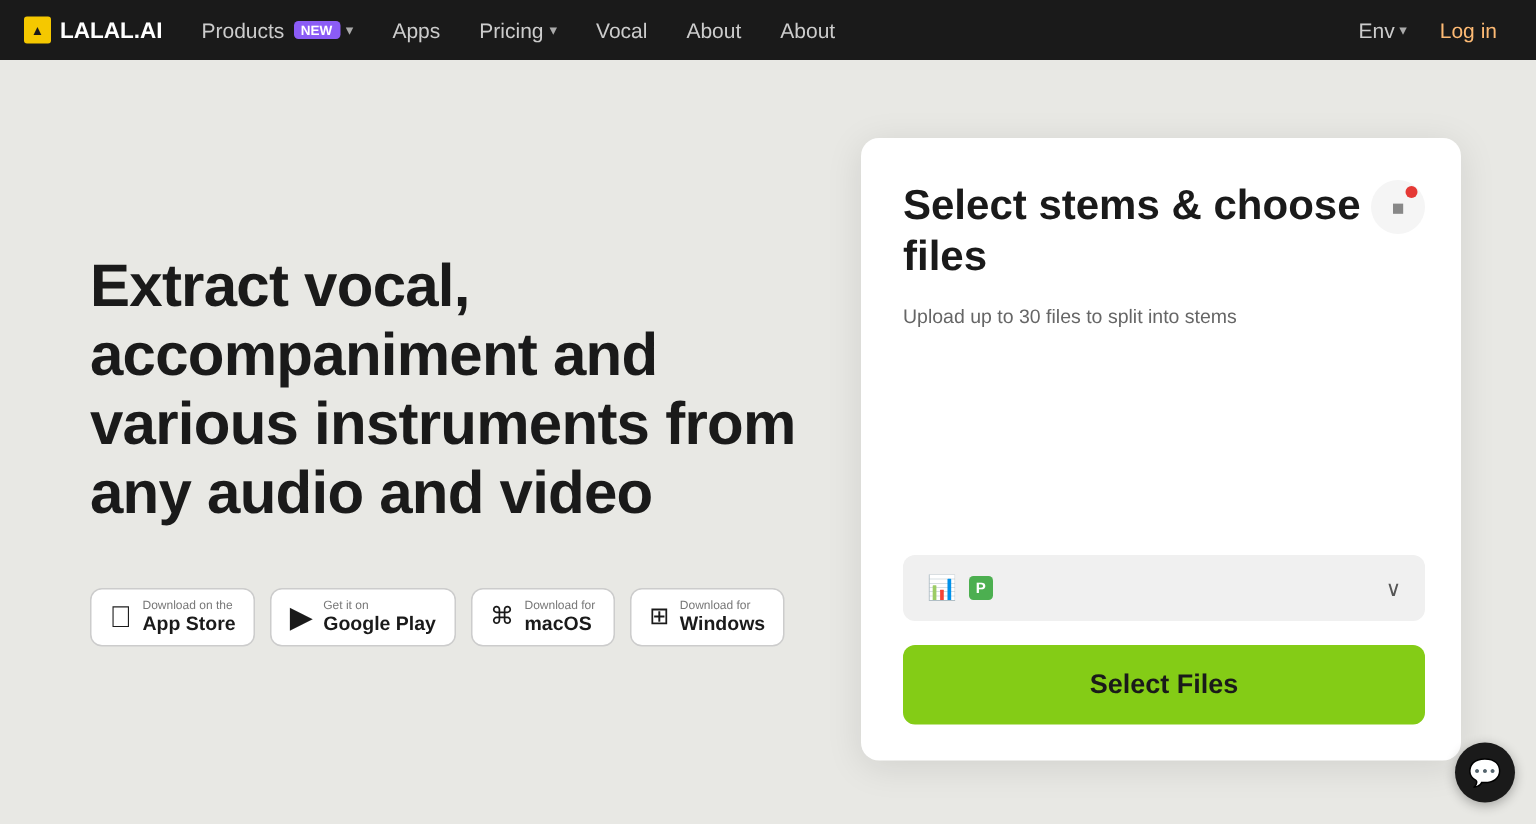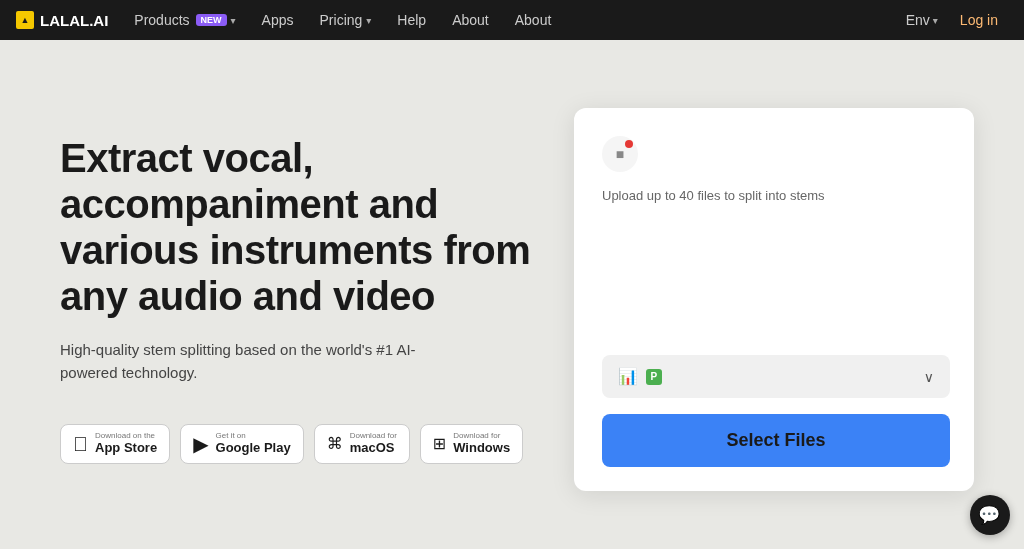--- a/index.html
+++ b/index.html
@@ -189,21 +189,21 @@
       background: #4caf50;
       border-radius: 3px;
       width: 16px; height: 16px;
       display: flex; align-items: center; justify-content: center;
       font-size: 10px;
       color: #fff;
       font-weight: 700;
     }
     .stem-chevron { color: #555; font-size: 14px; }
     .select-files-btn {
-      background: #3b82f6;
+      background: #84cc16;
       color: #1a1a1a;
       font-size: 18px;
       font-weight: 700;
       border-radius: 8px;
       padding: 16px;
       text-align: center;
       cursor: pointer;
       border: none;
       width: 100%;
     }
@@ -238,21 +238,21 @@
     <span class="nav-chevron">▾</span>
   </div>
   <div class="nav-item">
     <span>Apps</span>
   </div>
   <div class="nav-item">
     <span>Pricing</span>
     <span class="nav-chevron">▾</span>
   </div>
   <div class="nav-item">
-    <span>Help</span>
+    <span>Vocal</span>
   </div>
   <div class="nav-item">
     <span>About</span>
   </div>
   <div class="nav-item">
     <span>About</span>
   </div>
 
   <div class="nav-spacer"></div>
 
@@ -261,21 +261,20 @@
       <span>Env</span>
       <span class="nav-chevron">▾</span>
     </div>
     <div class="nav-login">Log in</div>
   </div>
 </nav>
 
 <div class="main">
   <div class="left">
     <h1 class="hero-title">Extract vocal, accompaniment and various instruments from any audio and video</h1>
-    <p class="hero-subtitle">High-quality stem splitting based on the world's #1 AI-powered technology.</p>
 
     <div class="store-buttons">
       <div class="store-btn">
         <span class="store-icon"></span>
         <div>
           <span class="store-label-top">Download on the</span>
           <span class="store-label-main">App Store</span>
         </div>
       </div>
       <div class="store-btn">
@@ -298,26 +297,27 @@
           <span class="store-label-top">Download for</span>
           <span class="store-label-main">Windows</span>
         </div>
       </div>
     </div>
 
   </div>
 
   <div class="right-card">
     <div class="card-header">
+      <h2 class="card-title">Select stems &amp; choose files</h2>
       <div class="card-close-btn">
         <div class="card-close-dot"></div>
         <span class="card-close-icon" style="font-size:14px; color:#888;">■</span>
       </div>
     </div>
-    <p class="card-subtitle">Upload up to 40 files to split into stems</p>
+    <p class="card-subtitle">Upload up to 30 files to split into stems</p>
 
     <div class="card-drop-area"></div>
 
     <div class="stem-selector">
       <div class="stem-left">
         <span class="stem-icon">📊</span>
         <span class="stem-pro-badge">P</span>
       </div>
       <span class="stem-chevron">∨</span>
     </div>

